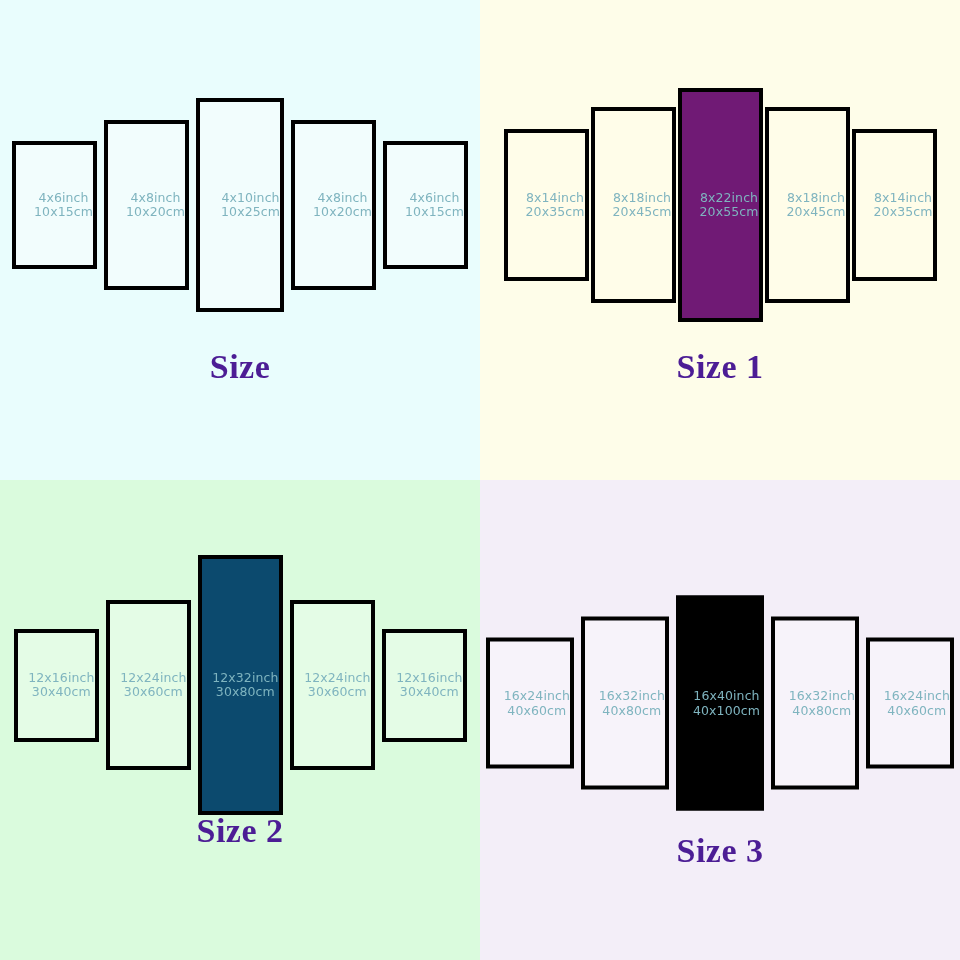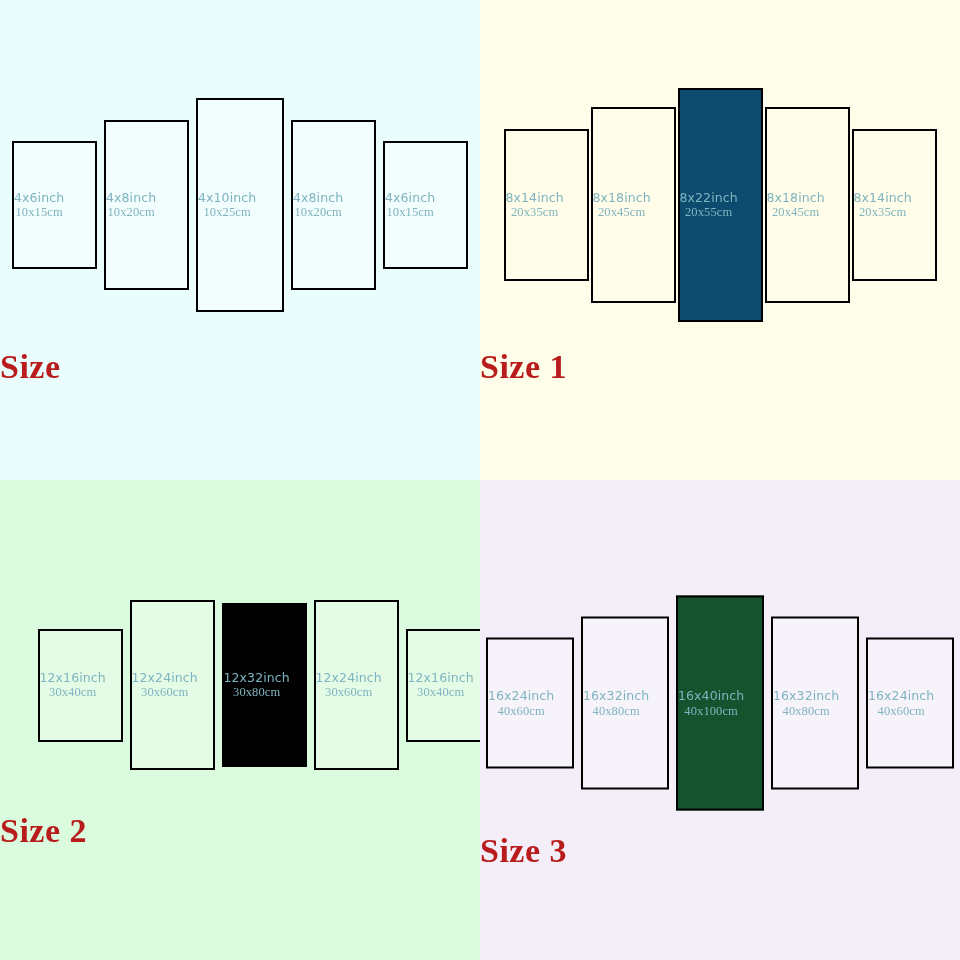--- a/index.html
+++ b/index.html
@@ -24,46 +24,46 @@
   .panels{
     position:absolute;
     left:0; right:0;
     display:flex;
     align-items:center;
     justify-content:center;
   }
   .panel{
     position:relative;
     box-sizing:border-box;
-    border:2px solid #000000;
+    border:4px solid #000000;
     display:flex;
-    align-items:flex-start;
+    align-items:flex-end;
     justify-content:center;
     flex-direction:column;
   }
   .panel .lbl{
     font-size:12.5px;
     line-height:14.5px;
     letter-spacing:0.1px;
     text-align:center;
     white-space:nowrap;
     color:#7fb4bf;
     font-family:"DejaVu Sans", sans-serif;
     font-weight:400;
   }
-  .panel .lbl .l2{display:block;font-family:Liberation Serif, serif;}
+  .panel .lbl .l2{display:block;}
   .title{
     position:absolute;
     left:0;right:0;
-    text-align:left;
+    text-align:center;
     font-family:"Liberation Serif", serif;
     font-weight:bold;
     font-size:34px;
     letter-spacing:0.5px;
-    color:#b91c1c;
+    color:#4c1d95;
   }
 </style>
 </head>
 <body>
 
 <div class="grid">
 
   <div class="quad" style="background: rgb(233, 253, 253);">
     <div class="panels" style="top: 205px; transform: translateY(-50%); gap: 7px;">
         <div class="panel" style="width: 85px; height: 128px; background: rgb(242, 253, 253);">
@@ -86,63 +86,63 @@
   </div>
 
   <div class="quad" style="background: rgb(254, 253, 233);">
     <div class="panels" style="top: 205px; transform: translateY(-50%); gap: 2px;">
         <div class="panel" style="width: 85px; height: 152px; background: rgb(255, 253, 233);">
           <div class="lbl"><span>8x14inch</span><span class="l2">20x35cm</span></div>
         </div>
         <div class="panel" style="width: 85px; height: 196px; background: rgb(255, 253, 233);">
           <div class="lbl"><span>8x18inch</span><span class="l2">20x45cm</span></div>
         </div>
-        <div class="panel" style="width: 85px; height: 234px; background: #0c4a6e;">
+        <div class="panel" style="width: 85px; height: 234px; background: #701a75;">
           <div class="lbl"><span>8x22inch</span><span class="l2">20x55cm</span></div>
         </div>
         <div class="panel" style="width: 85px; height: 196px; background: rgb(255, 253, 233);">
           <div class="lbl"><span>8x18inch</span><span class="l2">20x45cm</span></div>
         </div>
         <div class="panel" style="width: 85px; height: 152px; background: rgb(255, 253, 233);">
           <div class="lbl"><span>8x14inch</span><span class="l2">20x35cm</span></div>
         </div>
       </div>
     <div class="title" style="top: 348px;">Size 1</div>
   </div>
 
-  <div class="quad" style="background: rgb(218, 251, 221); padding-left: 48px;">
+  <div class="quad" style="background: rgb(218, 251, 221);">
     <div class="panels" style="top: 205px; transform: translateY(-50%); gap: 7px;">
         <div class="panel" style="width: 85px; height: 113px; background: rgb(228, 252, 230);">
           <div class="lbl"><span>12x16inch</span><span class="l2">30x40cm</span></div>
         </div>
         <div class="panel" style="width: 85px; height: 170px; background: rgb(228, 252, 230);">
           <div class="lbl"><span>12x24inch</span><span class="l2">30x60cm</span></div>
         </div>
-        <div class="panel" style="width: 85px; height: 164px; background: #000000;">
+        <div class="panel" style="width: 85px; height: 260px; background: #0c4a6e;">
           <div class="lbl"><span>12x32inch</span><span class="l2">30x80cm</span></div>
         </div>
         <div class="panel" style="width: 85px; height: 170px; background: rgb(228, 252, 230);">
           <div class="lbl"><span>12x24inch</span><span class="l2">30x60cm</span></div>
         </div>
         <div class="panel" style="width: 85px; height: 113px; background: rgb(228, 252, 230);">
           <div class="lbl"><span>12x16inch</span><span class="l2">30x40cm</span></div>
         </div>
       </div>
     <div class="title" style="top: 332px;">Size 2</div>
   </div>
 
   <div class="quad" style="background: rgb(243, 238, 248);">
     <div class="panels" style="top: 223px; transform: translateY(-50%); gap: 7px;">
         <div class="panel" style="width: 88px; height: 131px; background: rgb(247, 243, 250);">
           <div class="lbl"><span>16x24inch</span><span class="l2">40x60cm</span></div>
         </div>
         <div class="panel" style="width: 88px; height: 173px; background: rgb(247, 243, 250);">
           <div class="lbl"><span>16x32inch</span><span class="l2">40x80cm</span></div>
         </div>
-        <div class="panel" style="width: 88px; height: 215px; background: #14532d;">
+        <div class="panel" style="width: 88px; height: 215px; background: #000000;">
           <div class="lbl"><span>16x40inch</span><span class="l2">40x100cm</span></div>
         </div>
         <div class="panel" style="width: 88px; height: 173px; background: rgb(247, 243, 250);">
           <div class="lbl"><span>16x32inch</span><span class="l2">40x80cm</span></div>
         </div>
         <div class="panel" style="width: 88px; height: 131px; background: rgb(247, 243, 250);">
           <div class="lbl"><span>16x24inch</span><span class="l2">40x60cm</span></div>
         </div>
       </div>
     <div class="title" style="top: 352px;">Size 3</div>

